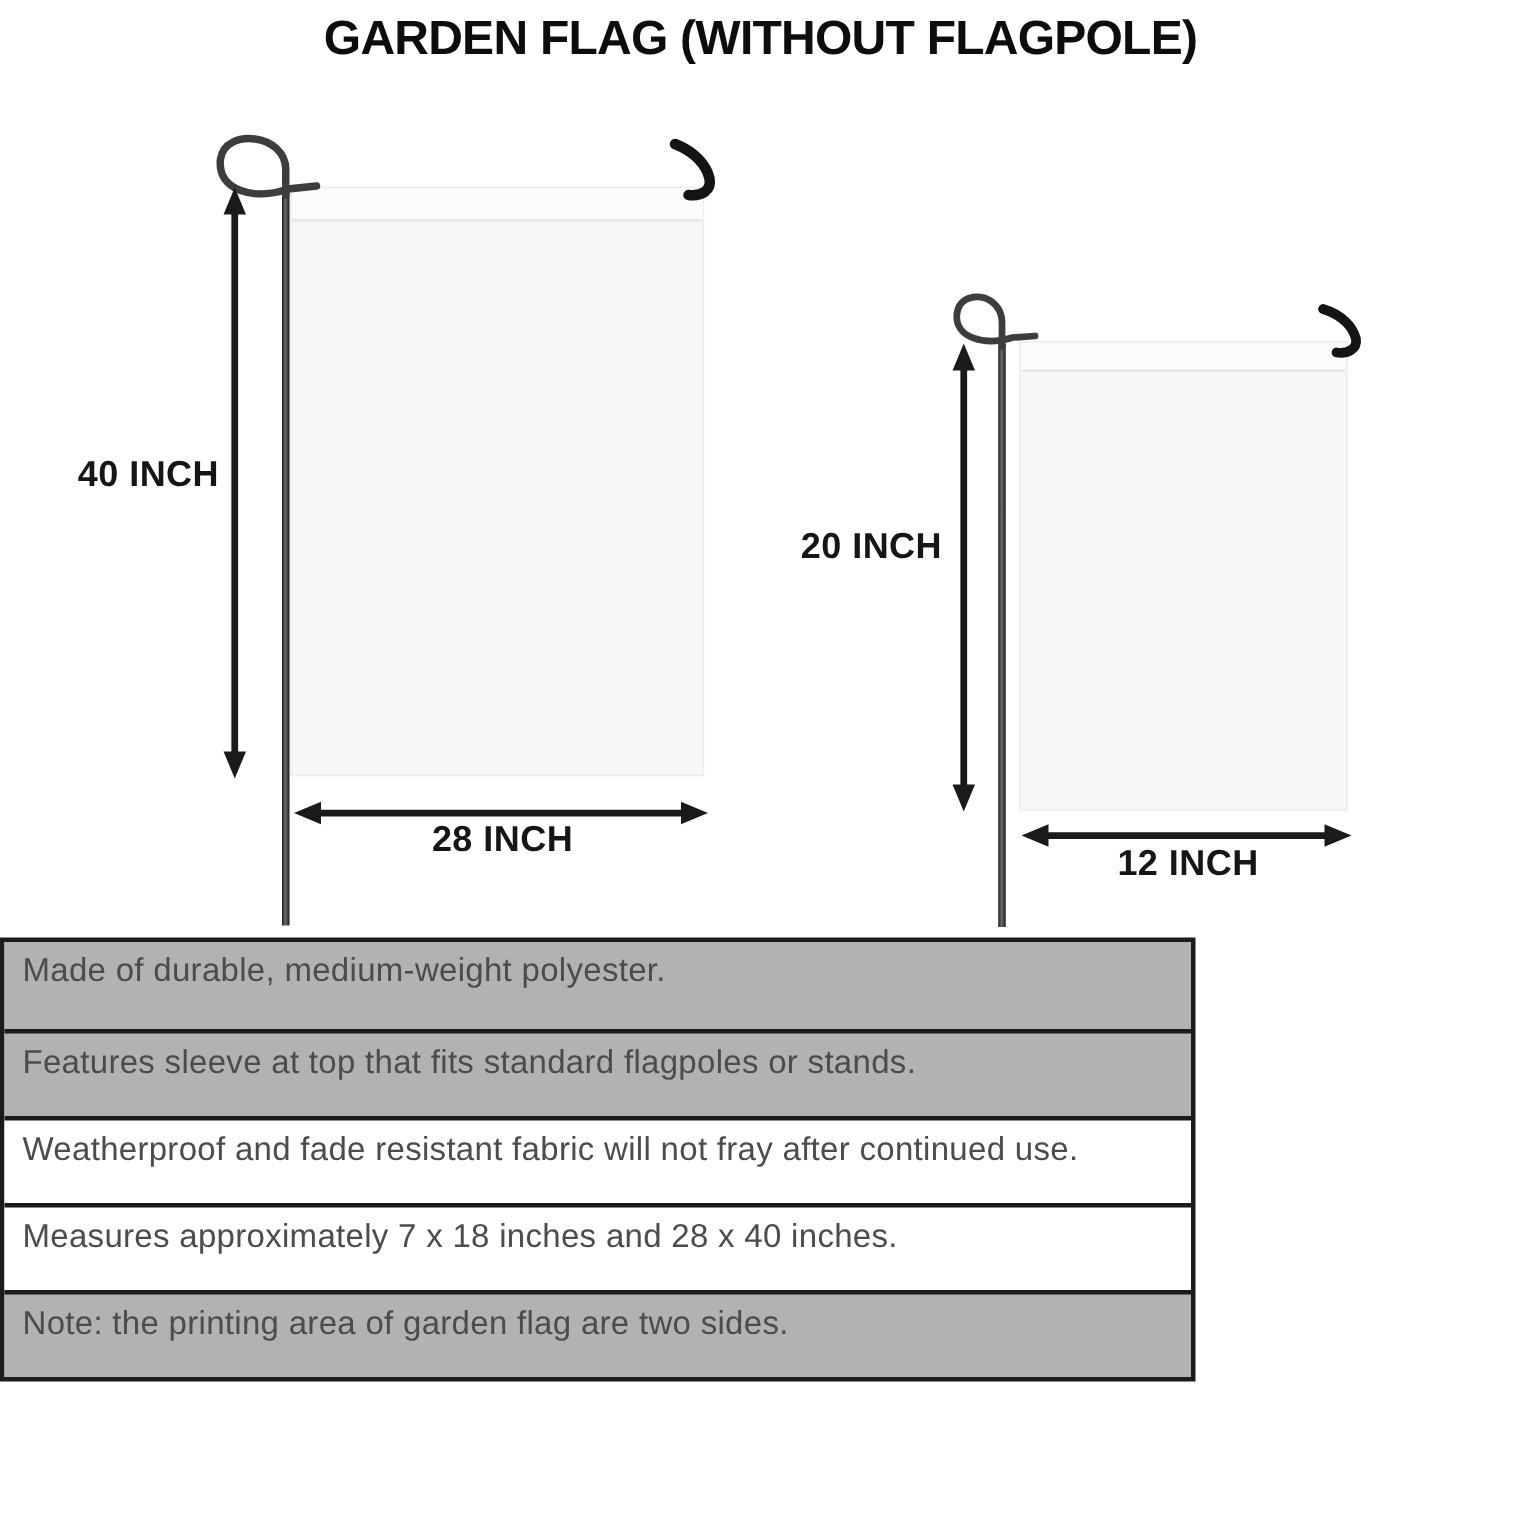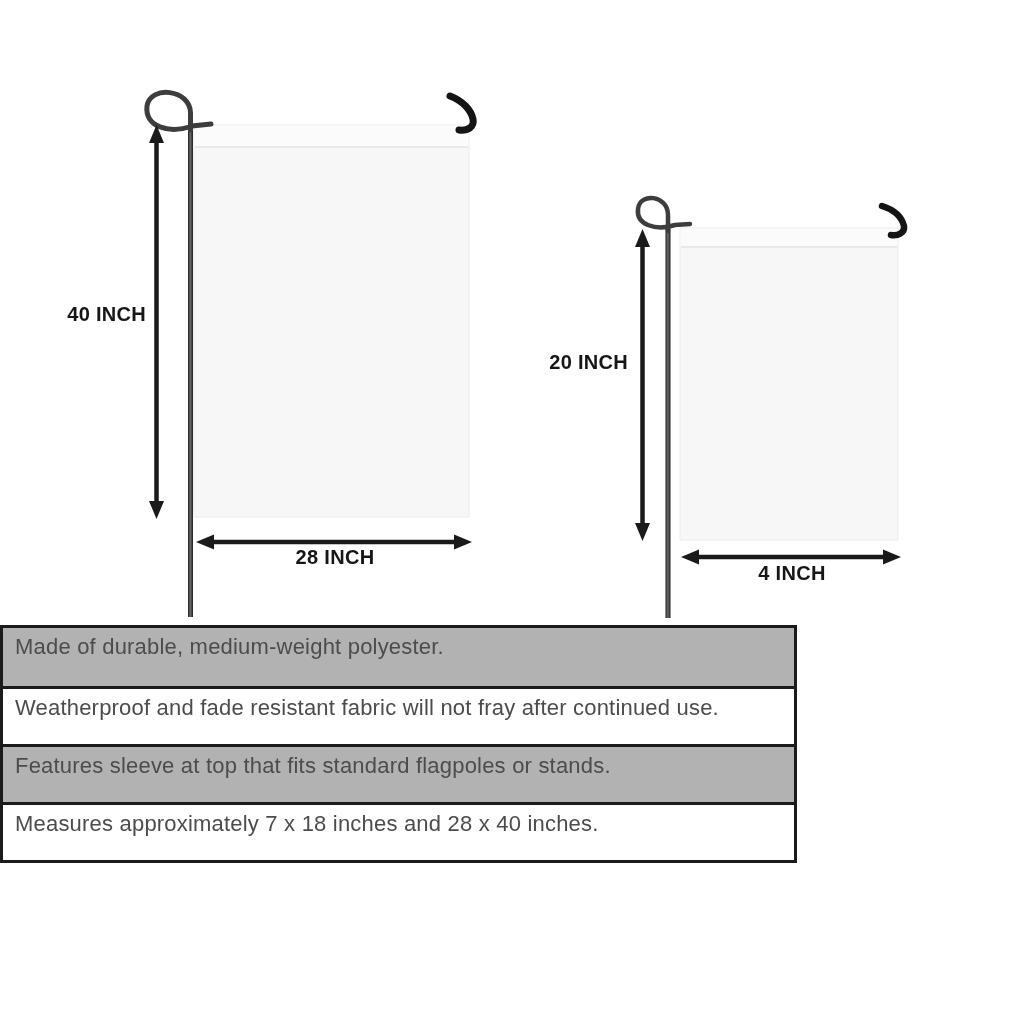--- a/index.html
+++ b/index.html
@@ -6,21 +6,21 @@
   body{
     width:1024px;height:1024px;background:#ffffff;position:relative;
     font-family:"Liberation Sans", sans-serif;overflow:hidden;
   }
   .abs{position:absolute;}
   
   .title-wrap{left:0;top:6px;width:1014px;text-align:center;color:#0d0d0d;}
   .title-line1{font-size:32px;font-weight:800;letter-spacing:-0.5px;line-height:38px;}
   .title-line2{font-size:30px;font-weight:800;letter-spacing:-0.5px;line-height:34px;}
   
-  .dim-label{font-size:20px;font-weight:700;color:#161616;letter-spacing:0.3px;white-space:nowrap;}
+  .dim-label{font-size:24px;font-weight:700;color:#161616;letter-spacing:0.3px;white-space:nowrap;}
   .lbl-40{left:40px;top:303px;width:106px;text-align:right;}
   .lbl-28{left:235px;top:546px;width:200px;text-align:center;}
   .lbl-18{left:522px;top:351px;width:106px;text-align:right;}
   .lbl-12{left:692px;top:562px;width:200px;text-align:center;}
   
   .features-table{
     left:0;top:625px;width:797px;border:3px solid #1b1b1b;background:#ffffff;
     box-sizing:border-box;
   }
   .feature-row{
@@ -78,33 +78,37 @@
     </g>
     <g stroke="#1a1a1a" fill="#1a1a1a">
       <line x1="697" y1="557" x2="886" y2="557" stroke-width="4.5"></line>
       <polygon points="681,557 699,549.5 699,564.5" stroke="none"></polygon>
       <polygon points="901,557 883,549.5 883,564.5" stroke="none"></polygon>
     </g>
   </g>
 </svg>
 
 <div class="abs title-wrap">
+  <div class="title-line1">GARDEN FLAG (WITHOUT FLAGPOLE)</div>
 </div>
 
 <div class="abs dim-label lbl-40">40 INCH</div>
 <div class="abs dim-label lbl-28">28 INCH</div>
 <div class="abs dim-label lbl-18">20 INCH</div>
-<div class="abs dim-label lbl-12">4 INCH</div>
+<div class="abs dim-label lbl-12">12 INCH</div>
 
 <div class="abs features-table">
   <div class="feature-row shaded">
     <span>Made of durable, medium-weight polyester.</span>
   </div>
-  <div class="feature-row plain">
-    <span>Weatherproof and fade resistant fabric will not fray after continued use.</span>
-  </div>
   <div class="feature-row shaded">
     <span>Features sleeve at top that fits standard flagpoles or stands.</span>
   </div>
   <div class="feature-row plain">
+    <span>Weatherproof and fade resistant fabric will not fray after continued use.</span>
+  </div>
+  <div class="feature-row plain">
     <span>Measures approximately 7 x 18 inches and 28 x 40 inches.</span>
+  </div>
+  <div class="feature-row shaded">
+    <span>Note: the printing area of garden flag are two sides.</span>
   </div>
 </div>
 
 </body></html>

